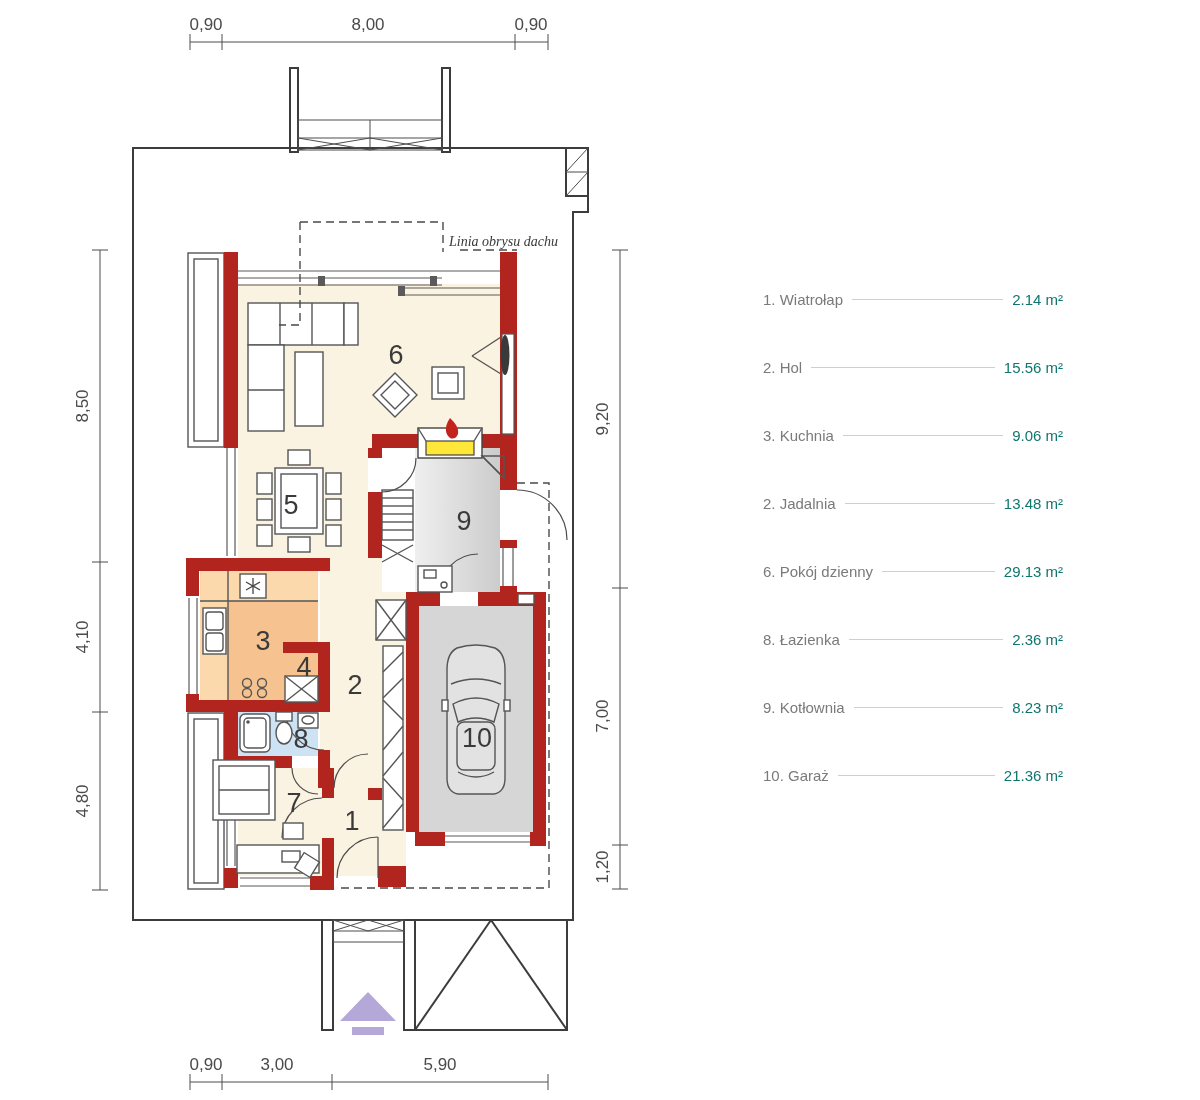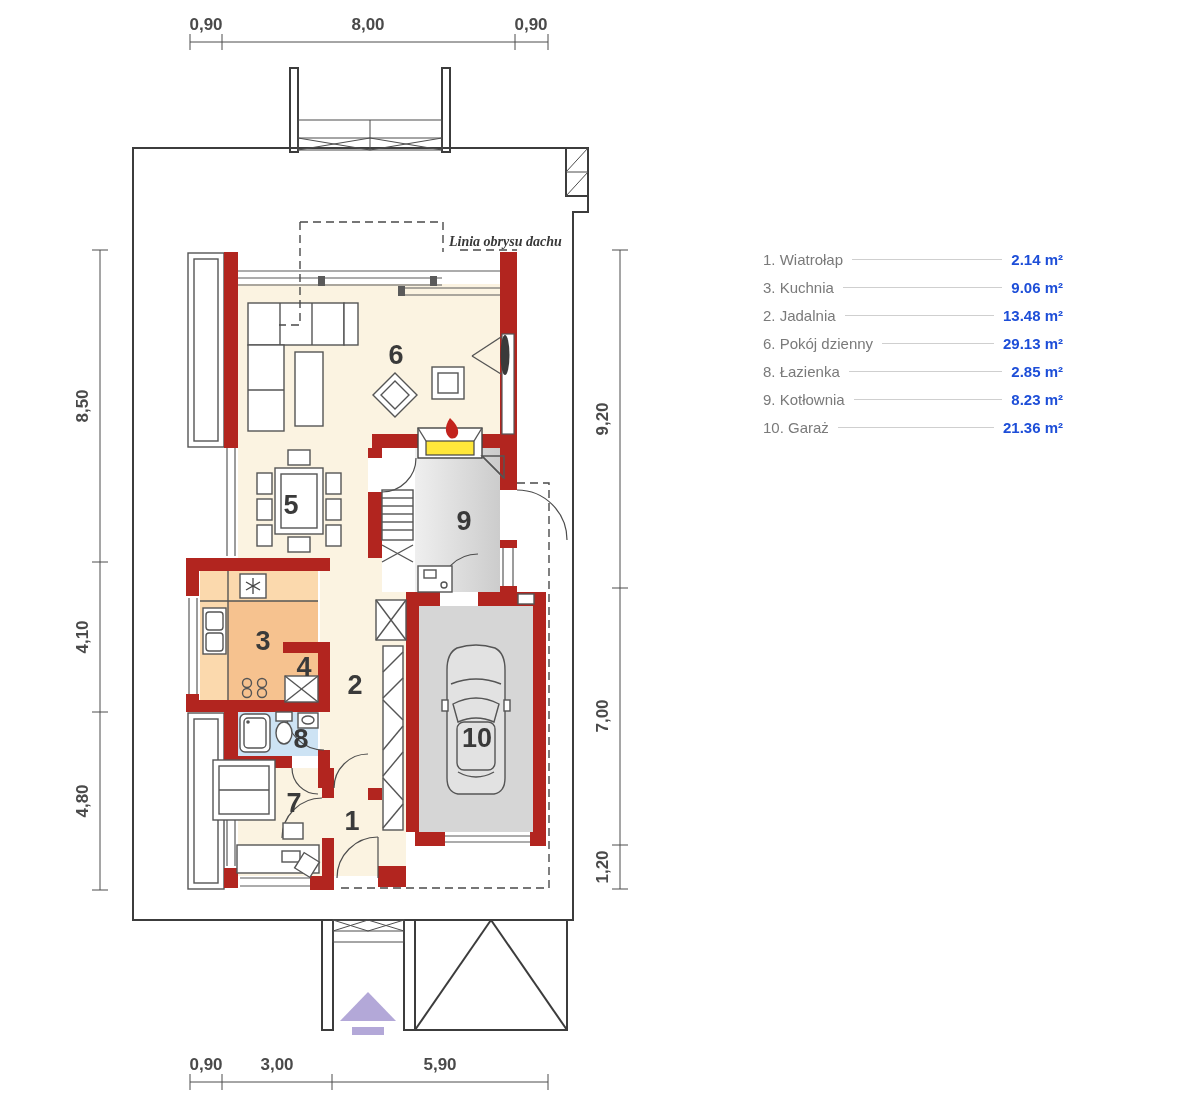--- a/index.html
+++ b/index.html
@@ -1,25 +1,25 @@
 <!DOCTYPE html>
 <html><head>
 <meta charset="utf-8">
 <style>
   html,body{margin:0;padding:0;background:#ffffff;}
   .canvas{position:relative;width:1200px;height:1100px;background:#fff;overflow:hidden;
           font-family:"Liberation Sans", sans-serif;}
-  .plan-wrap{position:absolute;left:0;top:0;width:700px;height:1100px;font-weight:bold;}
+  .plan-wrap{position:absolute;left:0;top:0;width:700px;height:1100px;}
   svg{display:block;}
   
   .legend{position:absolute;left:763px;top:246px;width:300px;}
-  .legend-row{display:flex;align-items:center;height:27.9px;}
+  .legend-row{display:flex;align-items:center;height:27.9px;margin-top:40px;}
   .legend-name{font-size:15px;color:#7a7a7a;white-space:nowrap;}
   .legend-leader{flex:1;border-top:1px solid #cfcfcf;margin:0 9px;height:0;}
-  .legend-area{font-size:15px;font-weight:bold;color:#1d4ed8;white-space:nowrap;}
+  .legend-area{font-size:15px;font-weight:normal;color:#0f766e;white-space:nowrap;}
   
   .dim-label{font-size:17px;fill:#4a4a4a;font-family:"Liberation Sans",sans-serif;}
   .room-num{font-size:27px;fill:#3a3a3a;font-family:"Liberation Sans",sans-serif;}
   .roof-label{font-size:14px;font-style:italic;fill:#383838;font-family:"Liberation Serif",serif;}
   .thin{stroke:#4d4d4d;stroke-width:1;fill:none;}
   .plot{stroke:#3c3c3c;stroke-width:2;fill:none;}
   .furn{stroke:#555;stroke-width:1.4;fill:#ffffff;}
   .furnline{stroke:#555;stroke-width:1.4;fill:none;}
   .win{stroke:#5a5a5a;stroke-width:1.2;fill:none;}
   .door{stroke:#4d4d4d;stroke-width:1.2;fill:none;}
@@ -373,38 +373,43 @@
   </svg>
   </div>
 
   <div class="legend">
     <div class="legend-row">
       <span class="legend-name">1. Wiatrołap</span>
       <span class="legend-leader"></span>
       <span class="legend-area">2.14 m²</span>
     </div>
     <div class="legend-row">
+      <span class="legend-name">2. Hol</span>
+      <span class="legend-leader"></span>
+      <span class="legend-area">15.56 m²</span>
+    </div>
+    <div class="legend-row">
       <span class="legend-name">3. Kuchnia</span>
       <span class="legend-leader"></span>
       <span class="legend-area">9.06 m²</span>
     </div>
     <div class="legend-row">
       <span class="legend-name">2. Jadalnia</span>
       <span class="legend-leader"></span>
       <span class="legend-area">13.48 m²</span>
     </div>
     <div class="legend-row">
       <span class="legend-name">6. Pokój dzienny</span>
       <span class="legend-leader"></span>
       <span class="legend-area">29.13 m²</span>
     </div>
     <div class="legend-row">
       <span class="legend-name">8. Łazienka</span>
       <span class="legend-leader"></span>
-      <span class="legend-area">2.85 m²</span>
+      <span class="legend-area">2.36 m²</span>
     </div>
     <div class="legend-row">
       <span class="legend-name">9. Kotłownia</span>
       <span class="legend-leader"></span>
       <span class="legend-area">8.23 m²</span>
     </div>
     <div class="legend-row">
       <span class="legend-name">10. Garaż</span>
       <span class="legend-leader"></span>
       <span class="legend-area">21.36 m²</span>

